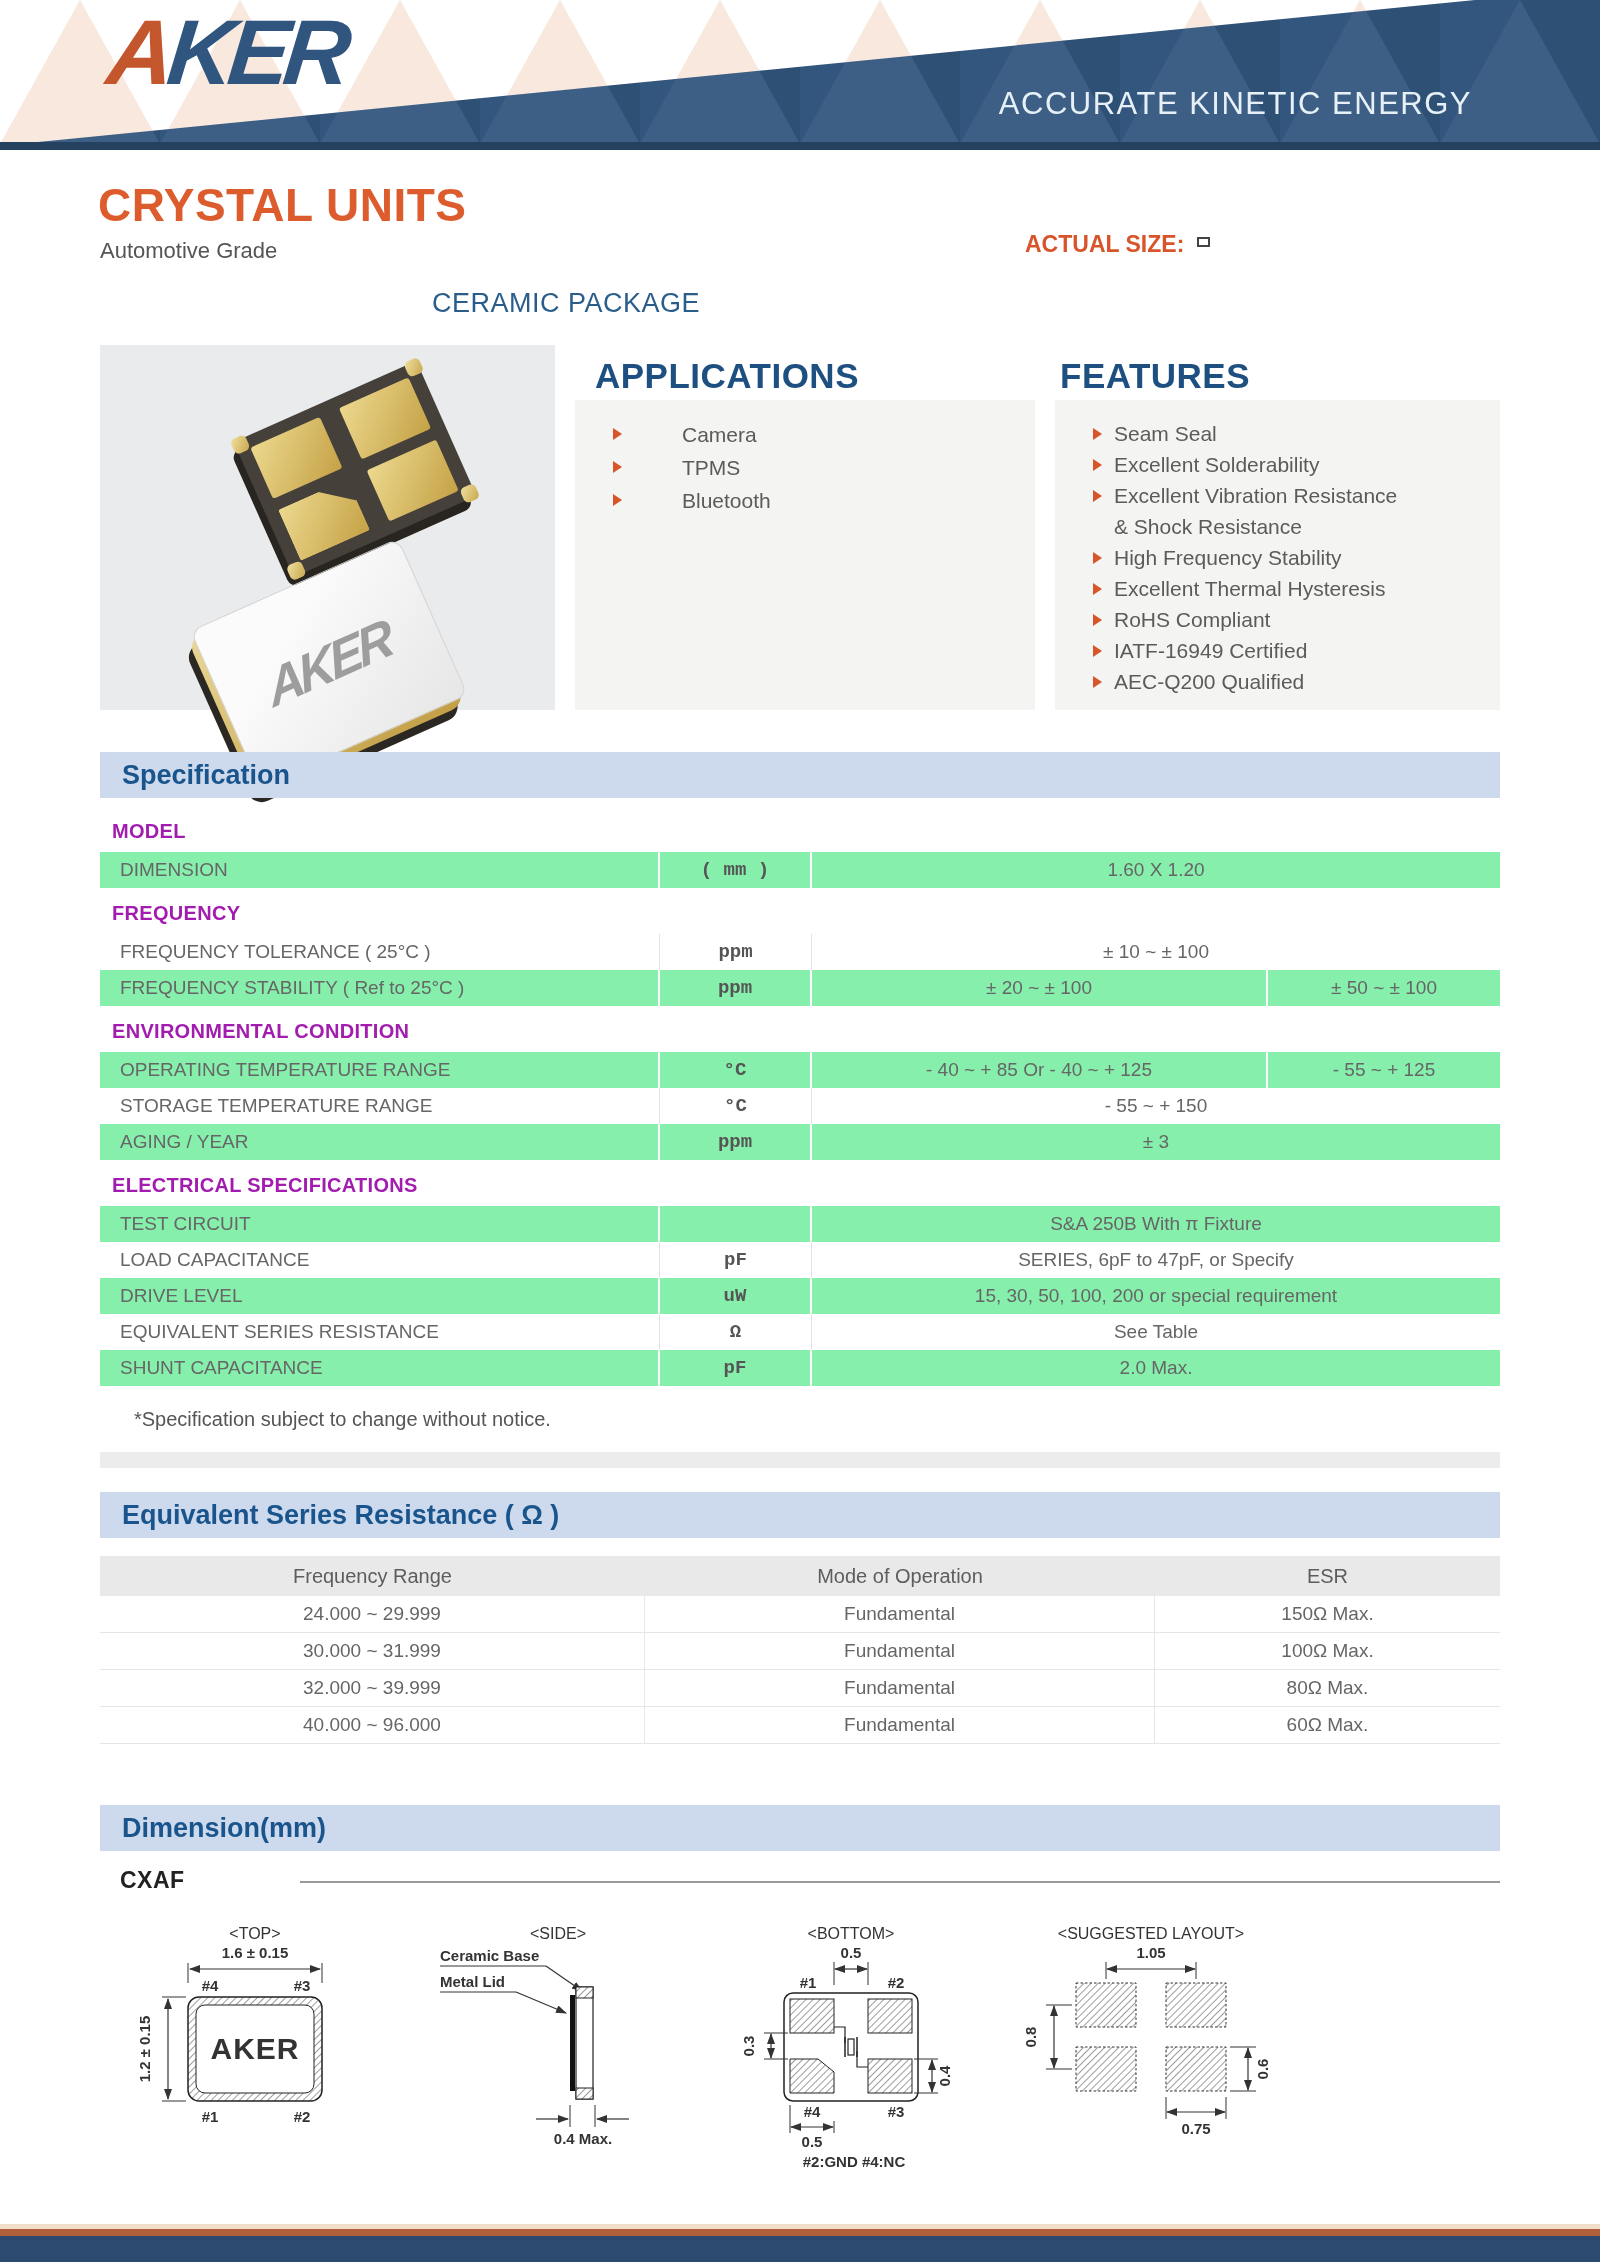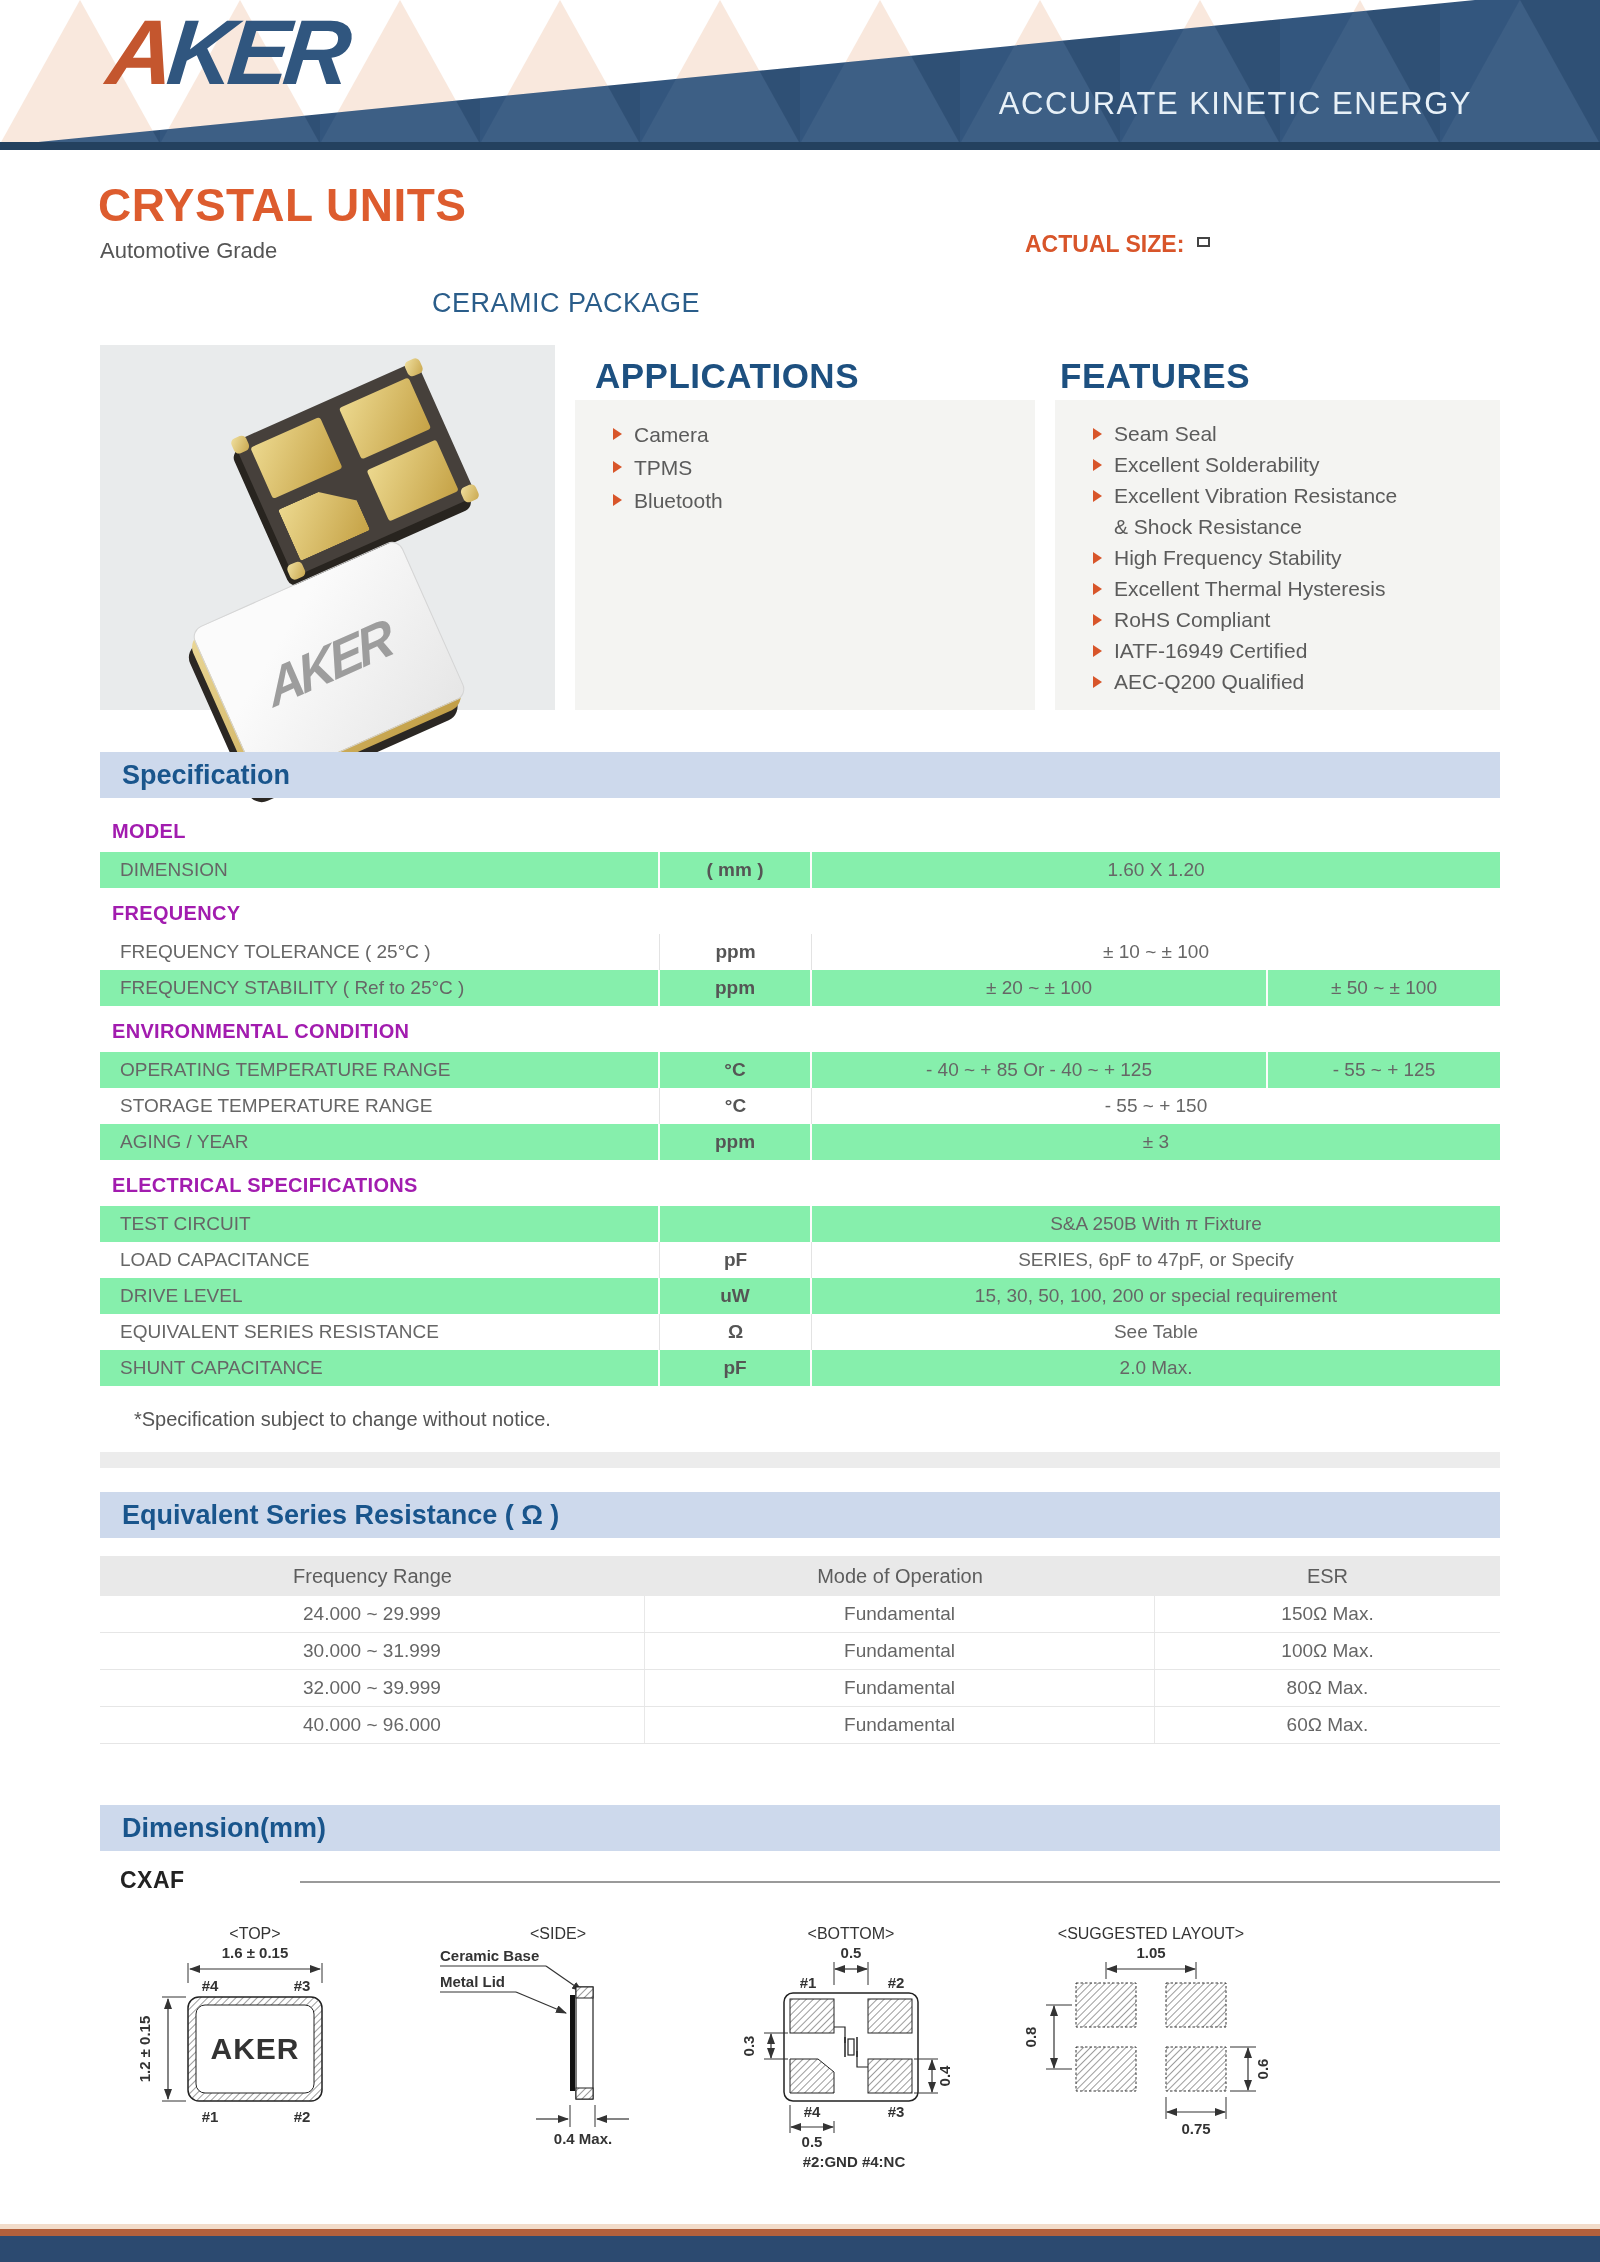--- a/index.html
+++ b/index.html
@@ -49,40 +49,40 @@
 
   
   .col-heading { position:absolute; color:#1d5080; font-size:35px; font-weight:bold; letter-spacing:0.5px; }
   .apps-heading { left:595px; top:356px; }
   .feat-heading { left:1060px; top:356px; }
   .panel { position:absolute; top:400px; height:310px; background:#f4f4f2; }
   .apps-panel { left:575px; width:460px; }
   .feat-panel { left:1055px; width:445px; }
   .blist { list-style:none; margin:18px 0 0 0; padding:0 0 0 38px; }
   .blist li { display:flex; align-items:flex-start; font-size:21px; color:#5b5b5b; line-height:31px; }
-  .apps-panel .blist li { line-height:33px; }
+  .apps-panel .blist li { line-height:33px;gap:48px; }
   .tri-bullet { width:0; height:0; border-left:9px solid #d8552a; border-top:6px solid transparent;
     border-bottom:6px solid transparent; margin:10px 12px 0 0; flex:none; }
   .blist .txt { white-space:pre-line; }
 
   
   .section { position:absolute; left:100px; width:1400px; }
   .band { height:46px; background:#cdd9ec; color:#19558c; font-size:27px; font-weight:bold;
     line-height:46px; padding-left:22px; }
   #sec-spec { top:752px; }
   .sgroup { font-size:20px; font-weight:bold; color:#a21caf; letter-spacing:0.3px; margin:14px 0 9px 12px; }
   .sgroup.first { margin-top:22px; }
   .srow { display:flex; height:36px; font-size:19px; color:#666; }
   .srow > div { display:flex; align-items:center; }
   .srow.g { background:#86efac; }
   .srow.g > div { border-right:2px solid #fcfcfc; }
   .srow.w > div { border-right:1px solid #e3e3e3; }
   .srow > div:last-child { border-right:none !important; }
   .c-label { width:560px; padding-left:20px; }
-  .c-unit { width:152px; justify-content:center; font-weight:bold; color:#555; }
+  .c-unit { width:152px; justify-content:center; font-weight:bold; color:#555;font-family:Liberation Mono, monospace; }
   .c-val { flex:1; justify-content:center; }
   .c-vala { width:456px; justify-content:center; }
   .c-valb { flex:1; justify-content:center; }
   .spec-note { margin:22px 0 0 34px; font-size:20px; color:#555; }
   .gray-strip { position:absolute; left:100px; top:1452px; width:1400px; height:16px; background:#ececec; }
 
   #sec-esr { top:1492px; }
   .esr-head { display:flex; height:40px; background:#e9e9e9; font-size:20px; color:#5d5d5d; margin-top:18px; }
   .esr-head > div, .esr-row > div { display:flex; align-items:center; justify-content:center; }
   .esr-row { display:flex; height:37px; background:#fff; border-bottom:1px solid #e6e6e6; font-size:19px; color:#666; }

